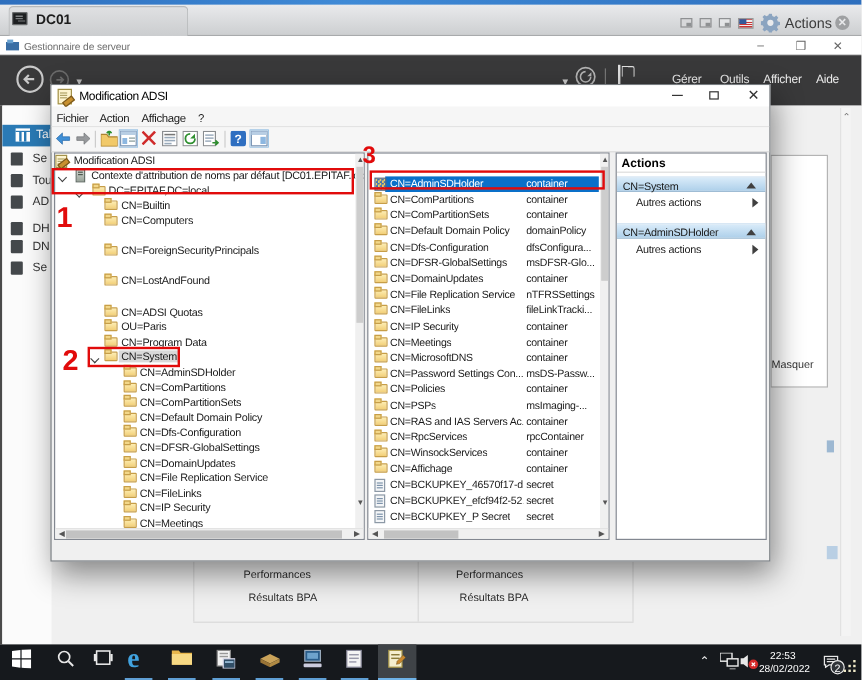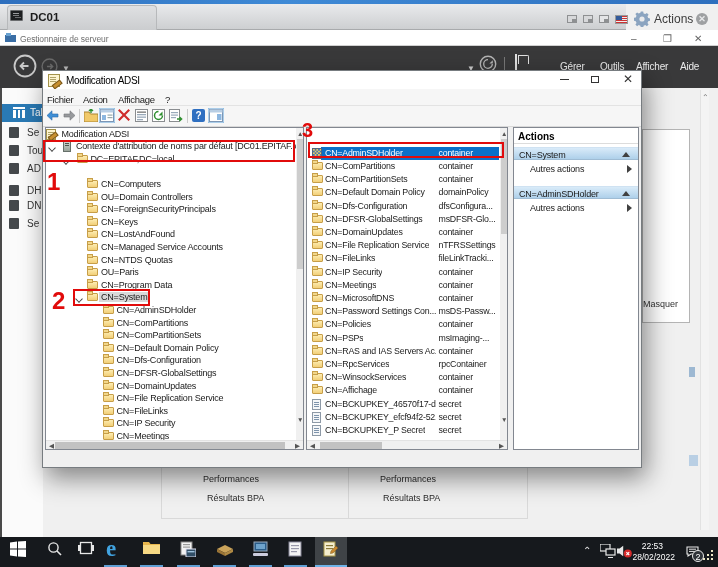--- a/index.html
+++ b/index.html
@@ -1,21 +1,21 @@
 <!DOCTYPE html>
 <html><head><meta charset="utf-8">
 <style>
 *{margin:0;padding:0;box-sizing:border-box}
 html,body{width:718px;height:567px;overflow:hidden}
 body{font-family:"Liberation Sans",sans-serif;position:relative;background:#f0f0f0}
 #root{position:absolute;left:0;top:0;width:718px;height:567px;overflow:hidden}
 .abs{position:absolute}
 
 #bluestrip{left:0;top:0;width:718px;height:4px;background:linear-gradient(90deg,#2e6fbe,#3f8ad6 40%,#2e6fbe)}
-#tabbar{left:0;top:4px;width:626px;height:26px;background:linear-gradient(#e9eaec,#cdcfd1);border-bottom:1px solid #a8aaac}
+#tabbar{left:0;top:4px;width:718px;height:26px;background:linear-gradient(#e9eaec,#cdcfd1);border-bottom:1px solid #a8aaac}
 #tab{position:absolute;left:7px;top:1px;width:150px;height:25px;background:linear-gradient(#dfe0e2,#cbcdcf);border:1px solid #b7b9bb;border-bottom:none;border-radius:4px 4px 0 0}
 #dc01ic{position:absolute;left:10px;top:6px;width:13px;height:11px;background:#1d1f21;border:1px solid #6a6c6e;border-radius:1px}
 #dc01ic:before{content:"";position:absolute;left:2px;top:2px;width:6px;height:1px;background:#9a9c9e;box-shadow:0 2px 0 #7c7e80,2px 4px 0 #6a6c6e}
 #tabbar .ttl{position:absolute;left:30px;top:7px;font-size:11.5px;font-weight:bold;color:#1c1c1c}
 .mon{position:absolute;top:11px;width:10px;height:8px;border:1px solid #8e9092;background:#d7d8da}
 .mon:before{content:"";position:absolute;right:0;bottom:0;width:4px;height:3px;background:#8e9092}
 #flag{position:absolute;left:615px;top:11px;width:13px;height:9px;background:repeating-linear-gradient(#c33 0 1px,#eee 1px 2px);border:1px solid #999}
 #flag:before{content:"";position:absolute;left:0;top:0;width:6px;height:4px;background:#335a9a}
 #actx{position:absolute;left:654px;top:8px;font-size:12px;color:#3c3c3c}
 #ccirc{position:absolute;left:696px;top:9px;width:12px;height:12px;border-radius:50%;background:#9ea0a2;color:#e8e9eb;font-size:9px;line-height:12px;text-align:center;font-weight:bold}
@@ -363,47 +363,39 @@
 <div class="tr" style="top:13.1px">
           <i class="ch" style="left:2.5px"></i>
           <i class="ic-srv" style="left:16.5px"></i>
           <span style="left:30px">Contexte d'attribution de noms par défaut [DC01.EPITAF.loc</span>
         </div>
 <div class="tr" style="top:25.7px">
           <i class="ch" style="left:16.5px"></i>
           <b class="fo" style="left:30.5px"></b>
           <span style="left:44.5px">DC=EPITAF,DC=local</span>
         </div>
+<div class="tr" style="top:38.3px">
+          <b class="fo" style="left:40.5px"></b>
+          <span style="left:55px">CN=Builtin</span>
+        </div>
 <div class="tr" style="top:50.9px">
           <b class="fo" style="left:40.5px"></b>
           <span style="left:55px">CN=Computers</span>
         </div>
-<div class="tr" style="top:63.5px">
-          <b class="fo" style="left:40.5px"></b>
-          <span style="left:55px">OU=Domain Controllers</span>
-        </div>
 <div class="tr" style="top:76.1px">
           <b class="fo" style="left:40.5px"></b>
           <span style="left:55px">CN=ForeignSecurityPrincipals</span>
         </div>
-<div class="tr" style="top:88.7px">
-          <b class="fo" style="left:40.5px"></b>
-          <span style="left:55px">CN=Keys</span>
-        </div>
 <div class="tr" style="top:101.3px">
           <b class="fo" style="left:40.5px"></b>
           <span style="left:55px">CN=LostAndFound</span>
         </div>
-<div class="tr" style="top:113.9px">
-          <b class="fo" style="left:40.5px"></b>
-          <span style="left:55px">CN=Managed Service Accounts</span>
-        </div>
 <div class="tr" style="top:126.5px">
           <b class="fo" style="left:40.5px"></b>
-          <span style="left:55px">CN=NTDS Quotas</span>
+          <span style="left:55px">CN=ADSI Quotas</span>
         </div>
 <div class="tr" style="top:139.1px">
           <b class="fo" style="left:40.5px"></b>
           <span style="left:55px">OU=Paris</span>
         </div>
 <div class="tr" style="top:151.7px">
           <b class="fo" style="left:40.5px"></b>
           <span style="left:55px">CN=Program Data</span>
         </div>
 <div class="tr" style="top:164.3px">

